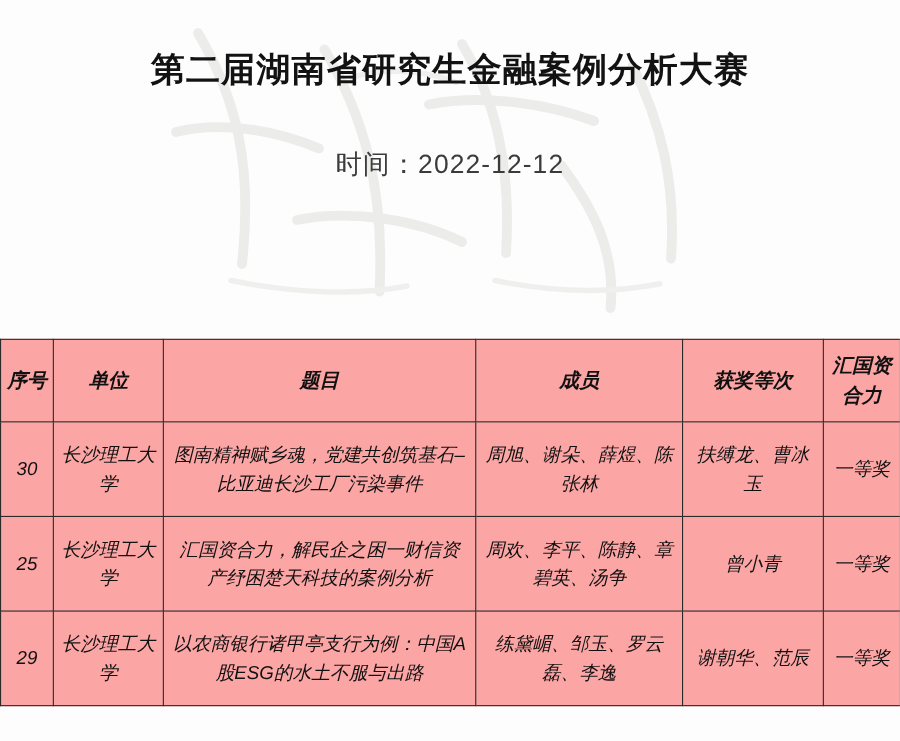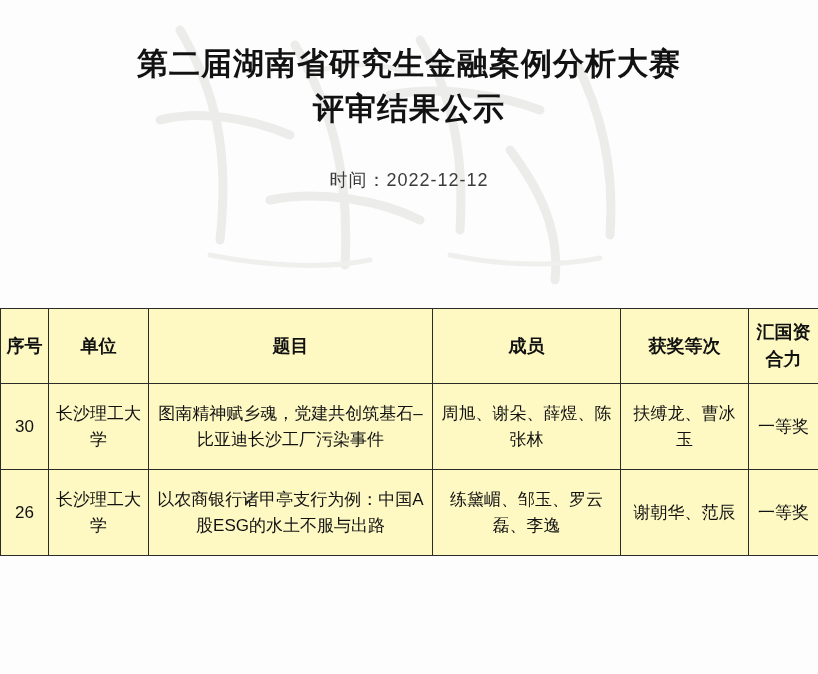--- a/index.html
+++ b/index.html
@@ -37,36 +37,37 @@
     z-index: 2;
   }
   .title-line {
     font-size: 31px;
     font-weight: bold;
     letter-spacing: 1px;
     line-height: 1.45;
     color: #121212;
   }
   .date-line {
-    margin-top: 36px;
-    font-size: 18px;
+    margin-top: 46px;
+    font-size: 24px;
     color: #3b3b3b;
     letter-spacing: 1px;
   }
   .table-wrap {
     position: absolute;
     left: 0;
     top: 308px;
     width: 818px;
   }
   table.results {
     border-collapse: collapse;
     width: 818px;
     table-layout: fixed;
-    background: #fef9c3;
+    background: #fca5a5;
+    font-style: italic;
   }
   table.results th,
   table.results td {
     border: 1px solid #2b2b2b;
     text-align: center;
     vertical-align: middle;
     font-size: 17px;
     line-height: 1.5;
     padding: 10px 6px;
     color: #111111;
@@ -110,21 +111,20 @@
     </g>
     <g fill="none" stroke="#e3e3df" stroke-width="5" stroke-linecap="round">
       <path d="M90 255 C 140 265, 200 270, 250 260"></path>
       <path d="M330 255 C 380 265, 430 268, 480 258"></path>
       <path d="M200 70 C 240 60, 270 65, 295 75"></path>
     </g>
   </svg>
 
   <div class="header">
     <div class="title-line">第二届湖南省研究生金融案例分析大赛</div>
-    <div class="title-line">评审结果公示</div>
     <div class="date-line">时间：2022-12-12</div>
   </div>
 
   <div class="table-wrap">
     <table class="results">
       <colgroup>
         <col class="c-index">
         <col class="c-unit">
         <col class="c-topic">
         <col class="c-members">
@@ -144,21 +144,29 @@
       <tbody>
         <tr class="row-h">
           <td>30</td>
           <td>长沙理工大学</td>
           <td class="topic">图南精神赋乡魂，党建共创筑基石–比亚迪长沙工厂污染事件</td>
           <td>周旭、谢朵、薛煜、陈张林</td>
           <td class="teacher-cell">扶缚龙、曹冰玉</td>
           <td class="award-cell">一等奖</td>
         </tr>
         <tr class="row-h">
-          <td>26</td>
+          <td>25</td>
+          <td>长沙理工大学</td>
+          <td class="topic">汇国资合力，解民企之困一财信资产纾困楚天科技的案例分析</td>
+          <td>周欢、李平、陈静、章碧英、汤争</td>
+          <td class="teacher-cell">曾小青</td>
+          <td class="award-cell">一等奖</td>
+        </tr>
+        <tr class="row-h">
+          <td>29</td>
           <td>长沙理工大学</td>
           <td class="topic">以农商银行诸甲亭支行为例：中国A股ESG的水土不服与出路</td>
           <td>练黛嵋、邹玉、罗云磊、李逸</td>
           <td class="teacher-cell">谢朝华、范辰</td>
           <td class="award-cell">一等奖</td>
         </tr>
       </tbody>
     </table>
   </div>
 

